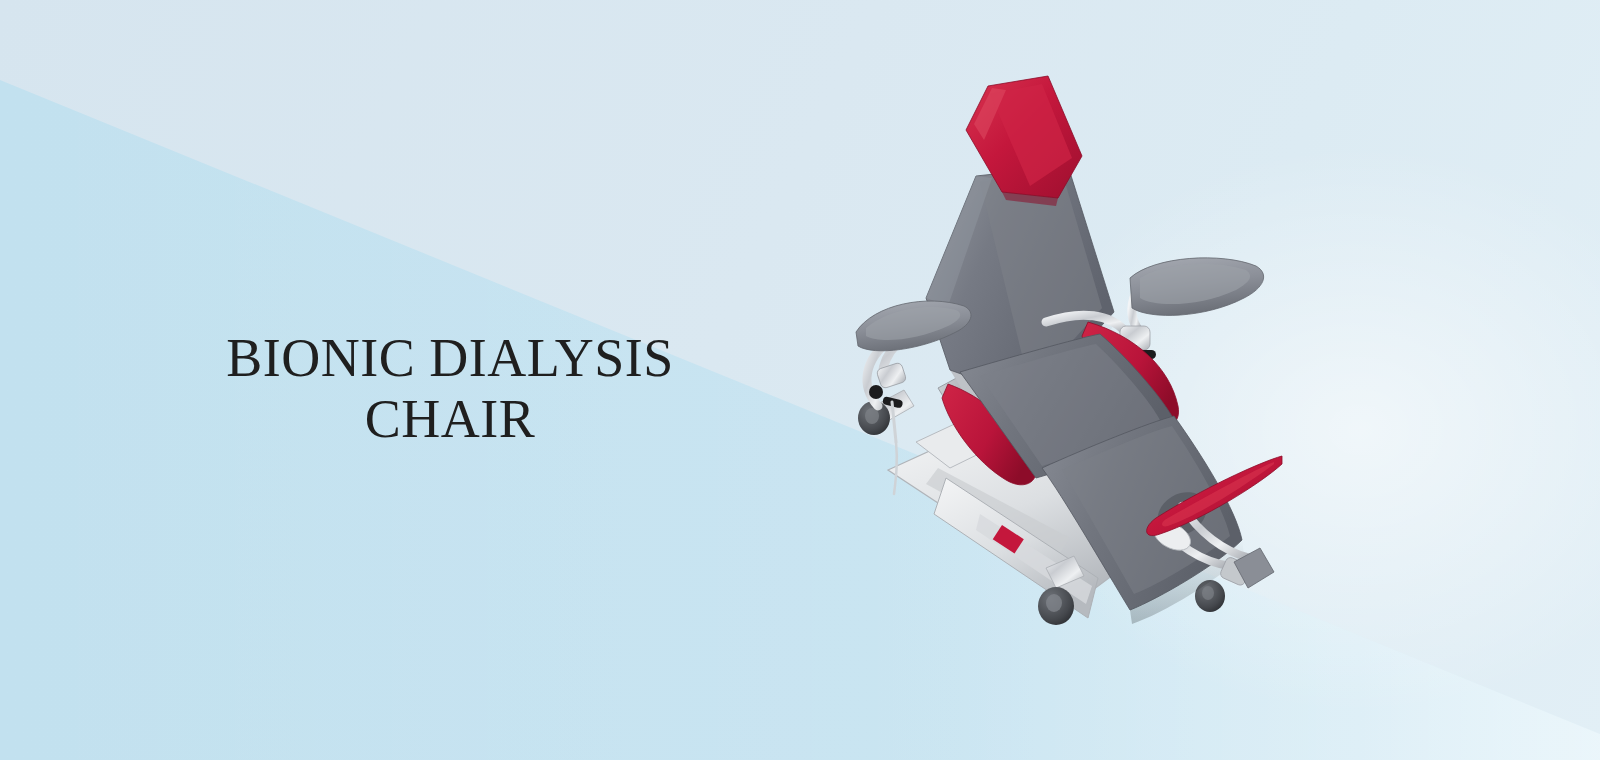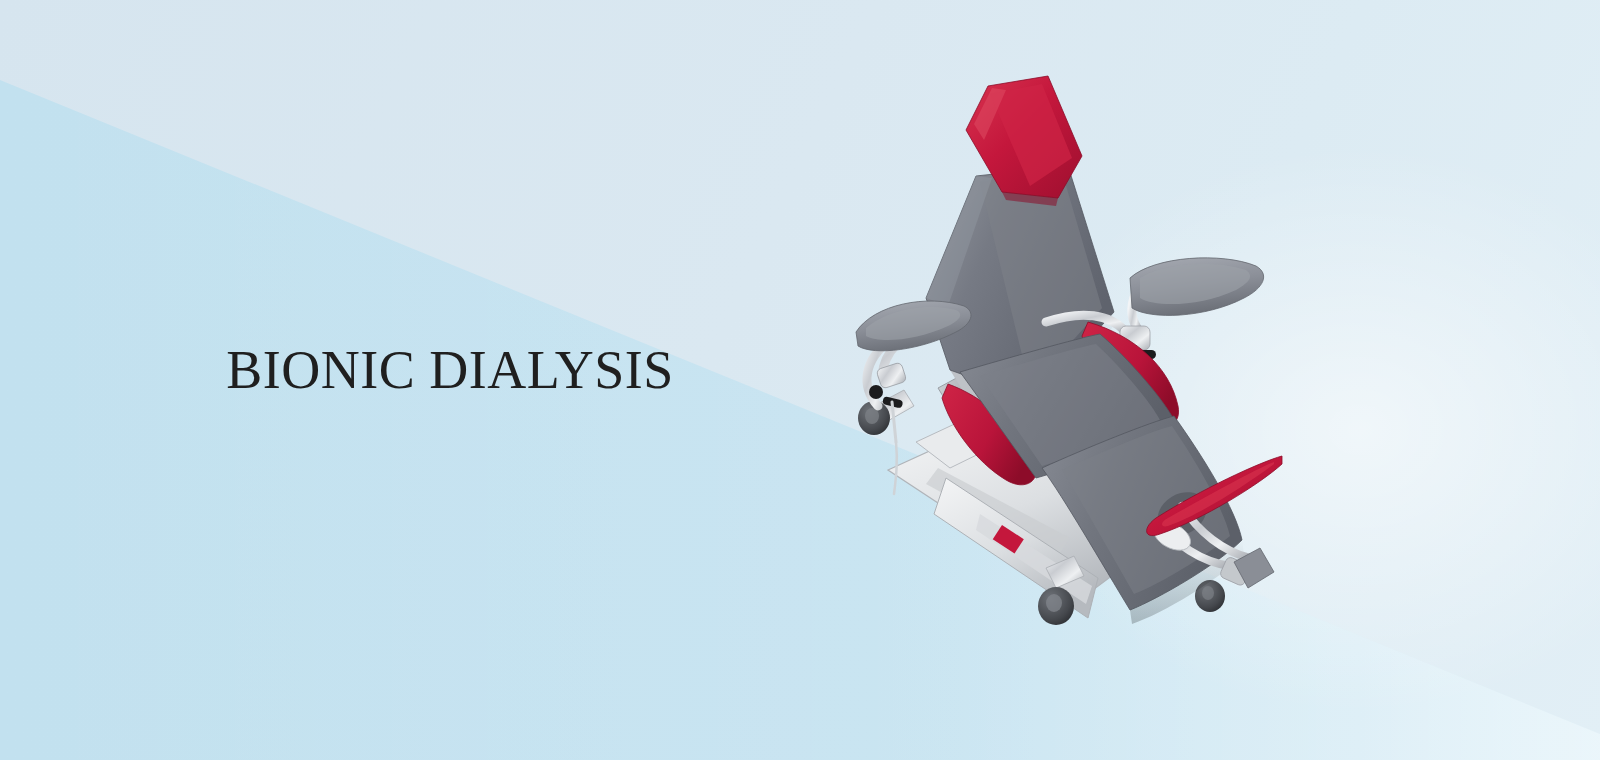--- a/index.html
+++ b/index.html
@@ -47,21 +47,21 @@
     width: 760px;
     height: 620px;
     background: radial-gradient(ellipse at center, rgba(255,255,255,0.55) 0%, rgba(255,255,255,0.0) 65%);
     pointer-events: none;
   }
 
   
   .headline {
     position: absolute;
     left: 100px;
-    top: 304px;
+    top: 292px;
     width: 700px;
     text-align: center;
     color: #1f1f1f;
     font-family: "Liberation Serif", "DejaVu Serif", serif;
     font-size: 54px;
     line-height: 1.12;
     letter-spacing: 0.5px;
     font-weight: 400;
     text-transform: uppercase;
     user-select: none;
@@ -83,20 +83,21 @@
 
 <div id="banner">
 
   <div class="bg-base"></div>
   <div class="bg-wedge"></div>
   <div class="bg-wedge-soft"></div>
   <div class="bg-glow"></div>
 
   <h1 class="headline">
     <span class="line">BIONIC DIALYSIS</span>
+    <span class="line">CHAIR</span>
   </h1>
 
   <div id="product">
     <svg viewBox="0 0 520 610" xmlns="http://www.w3.org/2000/svg" role="img">
       <title>Bionic dialysis chair with red headrest, grey upholstery and castor base</title>
       <defs>
         <linearGradient id="gRed" x1="0" y1="0" x2="1" y2="1">
           <stop offset="0%" stop-color="#d8334f"></stop>
           <stop offset="45%" stop-color="#c4173c"></stop>
           <stop offset="100%" stop-color="#9e0f2f"></stop>

